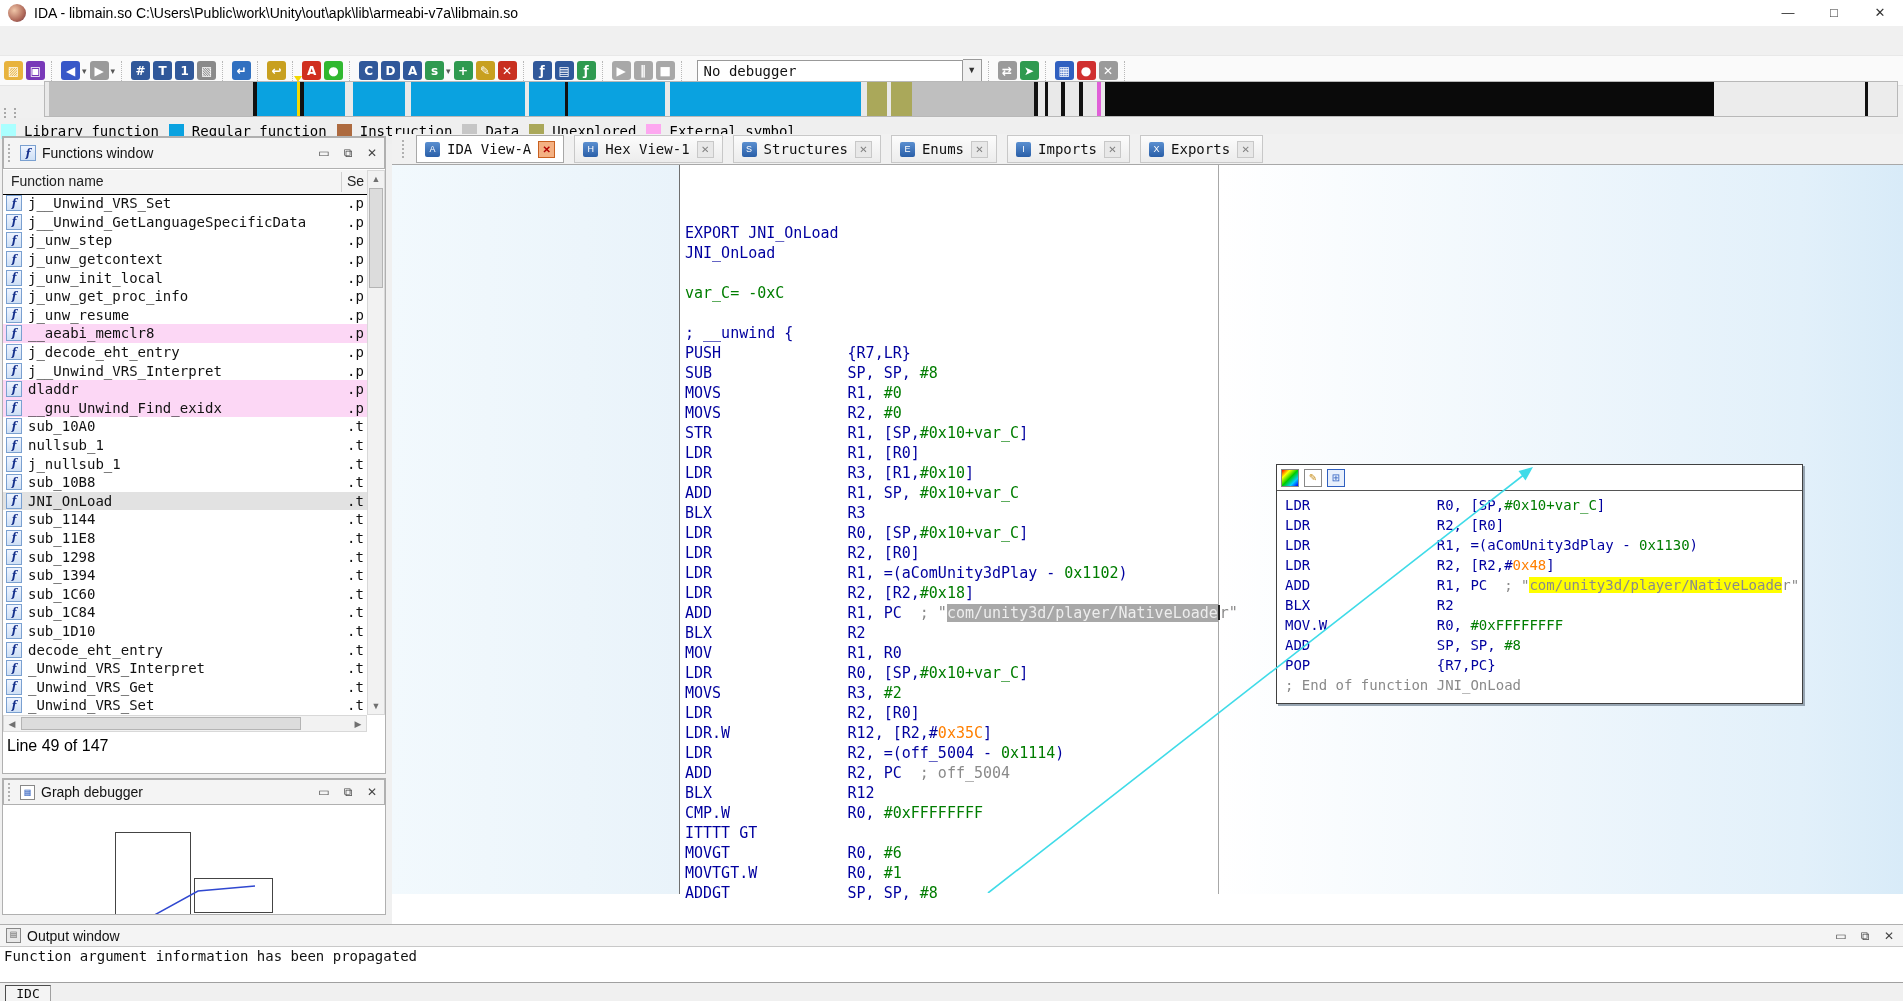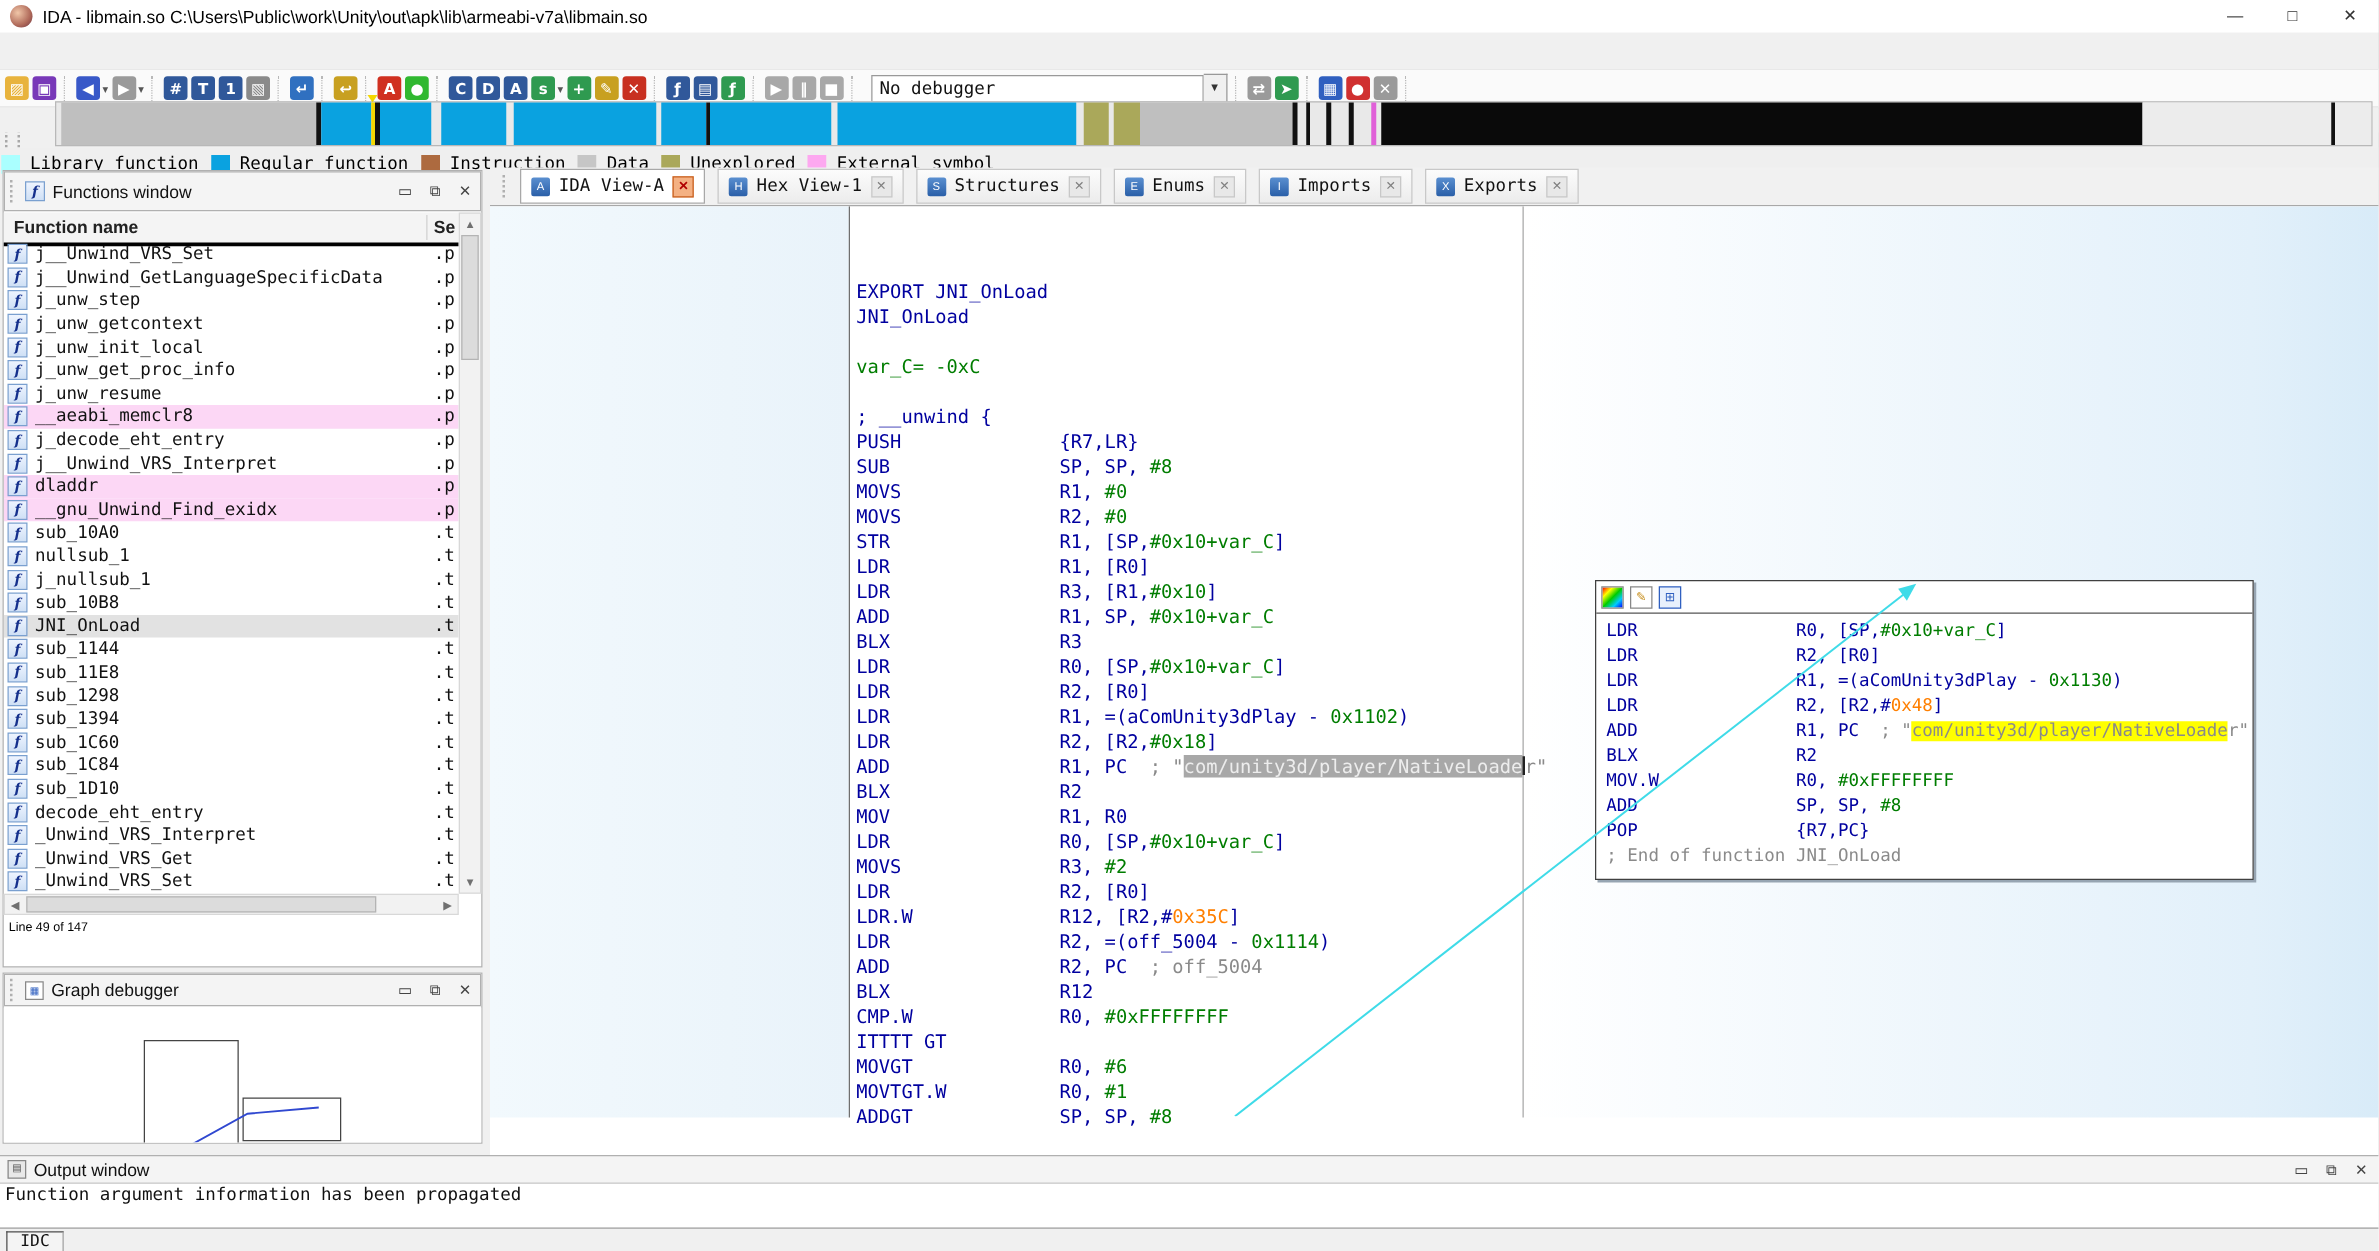--- a/index.html
+++ b/index.html
@@ -44,36 +44,36 @@
   .ptitle{height:28px;background:#f4f4f4;border:1px solid #b0b0b0;display:flex;align-items:center;padding:0 4px;box-sizing:border-box;gap:6px;}
   .ptitle .grip{width:4px;height:18px;border-left:2px dotted #b0b0b0;}
   .ptitle .txt{font-size:14px;}
   .pbtns{margin-left:auto;display:flex;gap:8px;color:#444;font-size:12px;}
   .pbtn{width:16px;text-align:center;}
   .ficon{width:14px;height:14px;border:1px solid #7aa0d0;background:linear-gradient(#eef4ff,#cfe0f5);
          color:#15308c;font-style:italic;font-family:"DejaVu Serif",serif;font-size:11px;font-weight:bold;
          display:inline-flex;align-items:center;justify-content:center;flex:none;}
   
   #func-panel{left:2px;top:136px;width:384px;height:638px;background:#fff;border:1px solid #b0b0b0;box-sizing:border-box;}
-  #func-header{position:absolute;left:0;top:33px;width:364px;height:24px;background:#f4f4f4;border-bottom:3px solid #000000;font-weight:bold;}
+  #func-header{position:absolute;left:0;top:33px;width:364px;height:24px;background:#f4f4f4;border-bottom:1px solid #000000;}
   #func-header .h1{position:absolute;left:8px;top:3px;font-size:14px;color:#222;}
   #func-header .h2{position:absolute;left:344px;top:3px;font-size:14px;color:#222;}
   #func-header .hdiv{position:absolute;left:338px;top:2px;width:1px;height:20px;background:#d0d0d0;}
   #func-list{position:absolute;left:0;top:57px;width:364px;height:521px;overflow:hidden;}
   .frow{height:18.6px;display:flex;align-items:center;gap:6px;padding-left:3px;font-size:14px;}
   .frow .nm{white-space:pre;}
   .frow .seg{position:absolute;left:344px;}
   .frow{position:relative;}
   .frow.pink{background:#fcd7f5;}
   .frow.sel{background:#e2e2e2;}
   
   .sb{background:#f2f2f2;border:1px solid #d8d8d8;box-sizing:border-box;}
   .sb-arrow{color:#707070;font-size:9px;text-align:center;line-height:16px;}
   .sb-thumb{background:#dcdcdc;border:1px solid #b4b4b4;box-sizing:border-box;}
-  #func-status{position:absolute;left:4px;top:600px;font-size:10px;color:#000;}
+  #func-status{position:absolute;left:4px;top:600px;font-size:16px;color:#000;}
   
   #go-panel{left:2px;top:778px;width:384px;height:137px;background:#fff;border:1px solid #b0b0b0;box-sizing:border-box;}
   #go-content{position:absolute;left:0;top:27px;width:382px;height:108px;background:#fff;overflow:hidden;}
   .go-rect{position:absolute;border:1px solid #444;background:#fff;}
   
   #tabbar{left:392px;top:134px;width:1511px;height:30px;background:#f1f1f1;display:flex;align-items:center;gap:10px;padding-left:10px;box-sizing:border-box;}
   .tab{height:26px;display:flex;align-items:center;gap:7px;padding:0 8px;border:1px solid #c8c8c8;background:linear-gradient(#fcfcfc,#ececec);}
   .tab.active{background:#fff;border-color:#a8a8a8;}
   .tabicon{width:15px;height:15px;border-radius:2px;background:linear-gradient(#5a8fd0,#2a5fa8);color:#fff;font-size:9px;display:inline-flex;align-items:center;justify-content:center;}
   .tablabel{font-size:14px;white-space:pre;}

